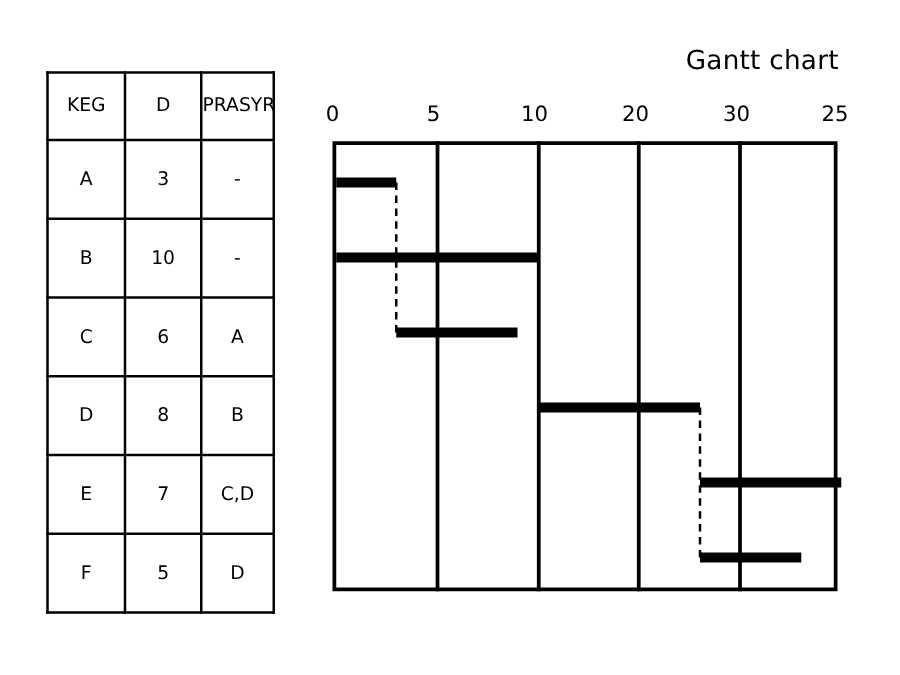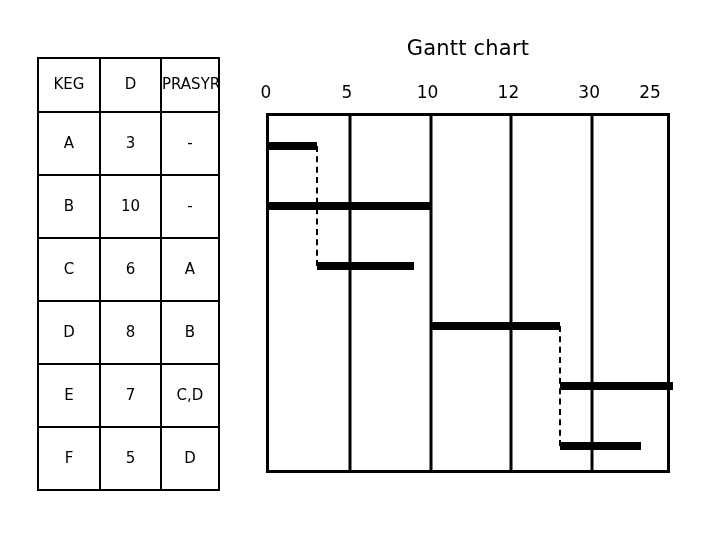--- a/index.html
+++ b/index.html
@@ -45,21 +45,21 @@
   #activity-table tbody td {
     height: 61px;
   }
 
   
   #chart-title {
     position: absolute;
     left: 265px;
     top: 36px;
     width: 406px;
-    text-align: center;
+    text-align: right;
     font-size: 21px;
     letter-spacing: 0.2px;
   }
 
   #axis-labels {
     position: absolute;
     left: 266px;
     top: 82px;
     width: 404px;
     height: 24px;
@@ -159,23 +159,23 @@
       </tr>
     </tbody>
 </table>
 
 <div id="chart-title">Gantt chart</div>
 
 <div id="axis-labels">
     <span class="tick-label" style="left: 0px;">0</span>
     <span class="tick-label" style="left: 80.8px;">5</span>
     <span class="tick-label" style="left: 161.6px;">10</span>
-    <span class="tick-label" style="left: 242.4px;">12</span>
+    <span class="tick-label" style="left: 242.4px;">20</span>
     <span class="tick-label" style="left: 323.2px;">30</span>
-    <span class="tick-label" style="left: 384px;">25</span>
+    <span class="tick-label" style="left: 402px;">25</span>
   </div>
 
 <div id="gantt-plot">
   <div id="plot-inner">
       <div class="gridline" style="left: 80.8px;"></div>
       <div class="gridline" style="left: 161.6px;"></div>
       <div class="gridline" style="left: 242.4px;"></div>
       <div class="gridline" style="left: 323.2px;"></div>
       <div class="dep-link" style="left: 48.48px; top: 30px; height: 120px;"></div>
       <div class="dep-link" style="left: 290.88px; top: 210px; height: 120px;"></div>

